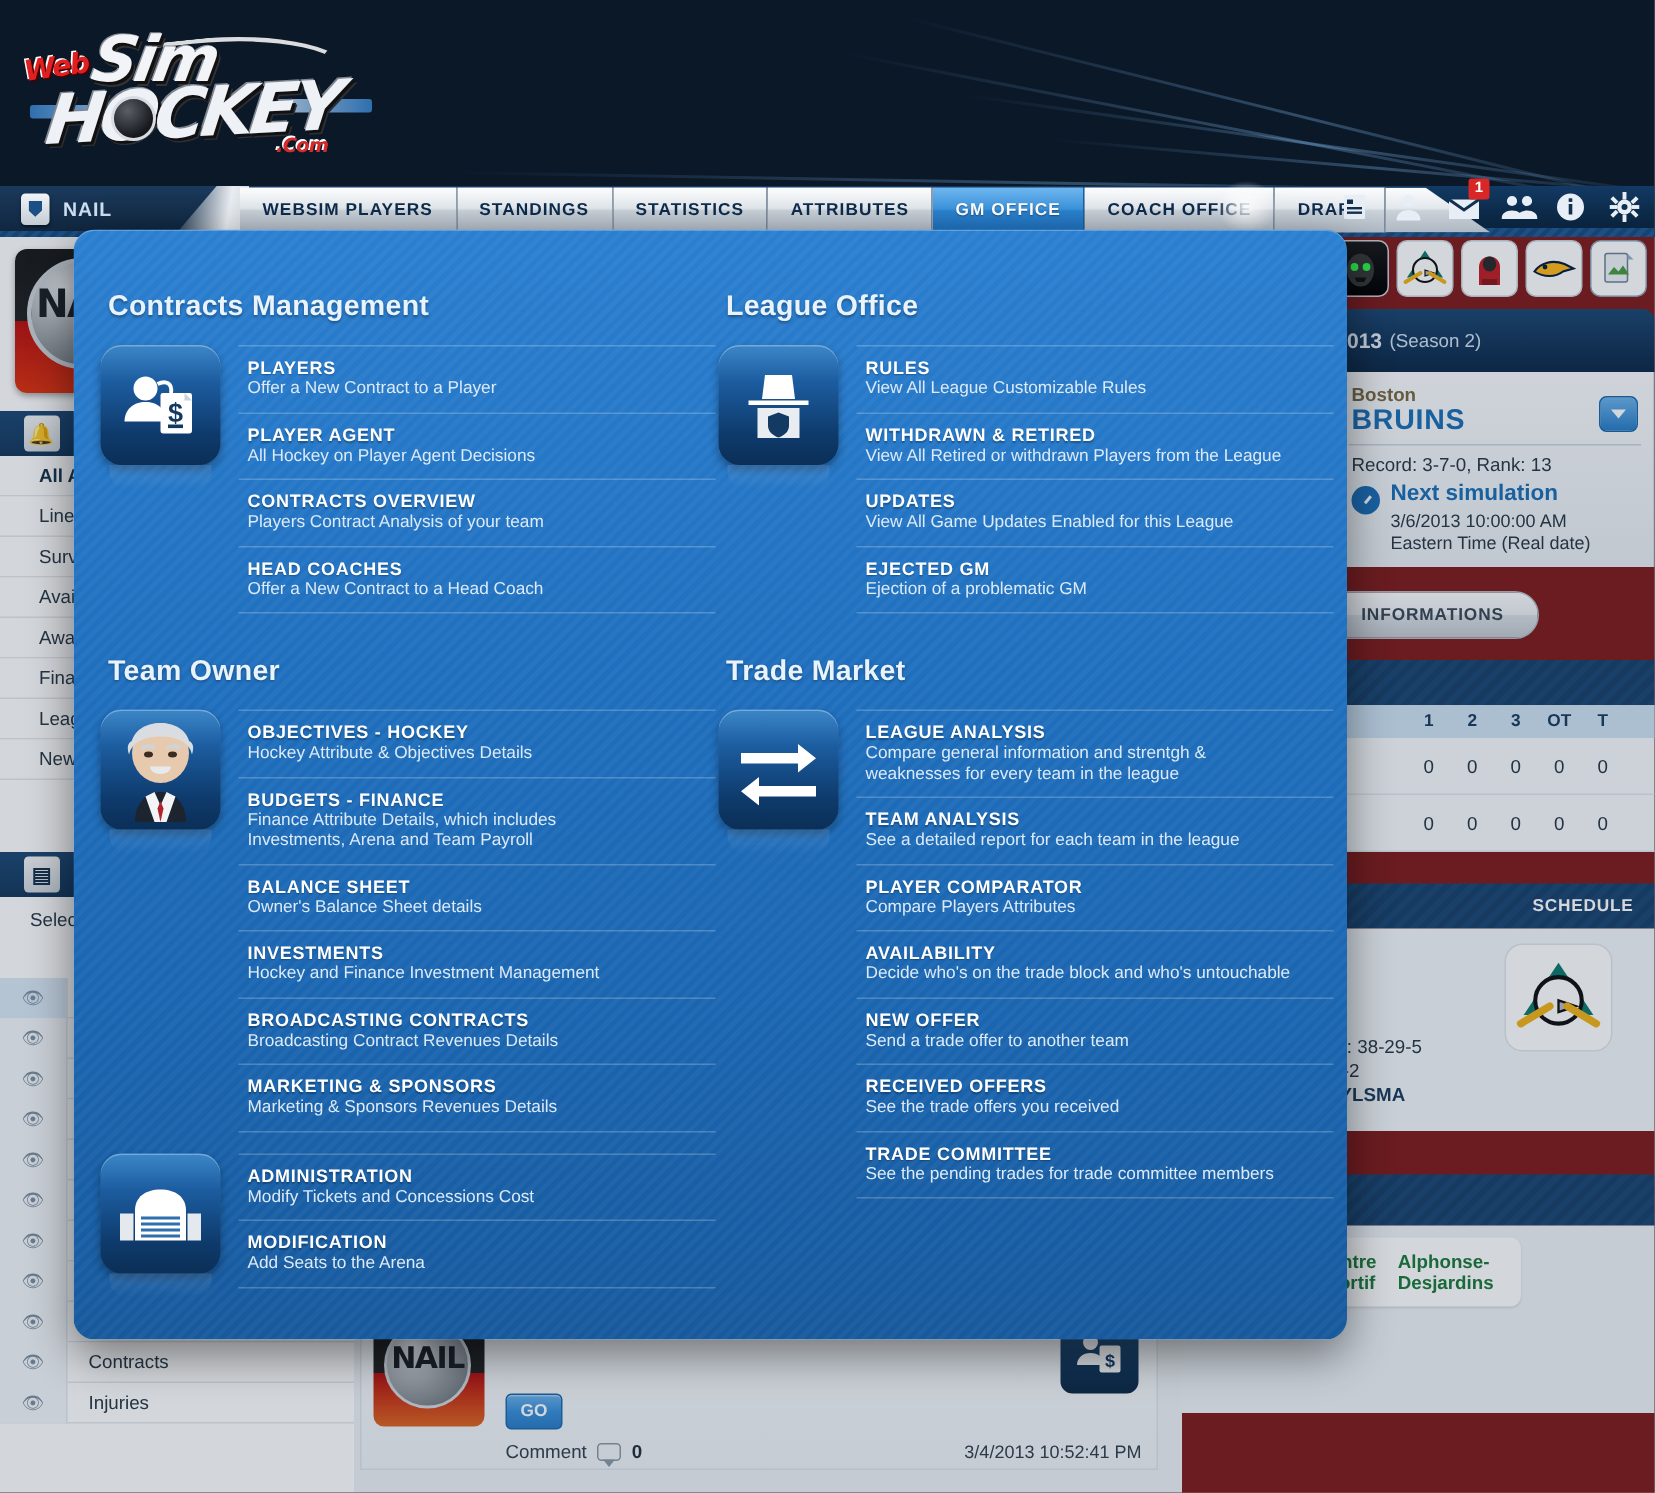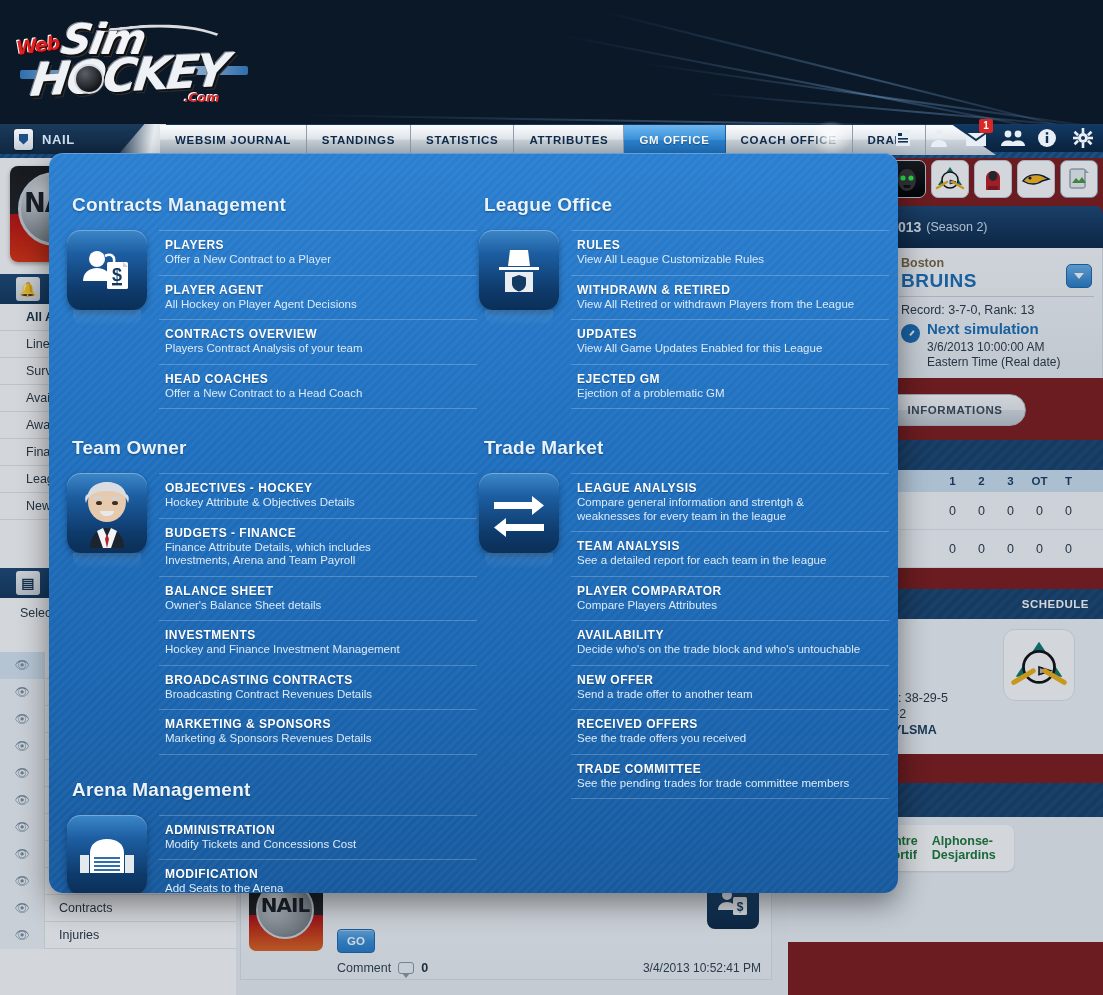--- a/index.html
+++ b/index.html
@@ -397,21 +397,21 @@
   <div class="navbar"></div>
   <div class="nav-underline"></div>
 
   <div class="nail-tab">
     <span class="shield"></span>
     <span class="label">NAIL</span>
   </div>
   <div class="nail-fade"></div>
 
   <div class="tabs">
-    <div class="tab">WEBSIM JOURNAL</div>
+    <div class="tab">WEBSIM PLAYERS</div>
     <div class="tab">STANDINGS</div>
     <div class="tab">STATISTICS</div>
     <div class="tab">ATTRIBUTES</div>
     <div class="tab active">GM OFFICE</div>
     <div class="tab">COACH OFFICE</div>
     <div class="tab">DRAFT</div>
     <div class="tab-tail"></div>
   </div>
   <div class="tab-glint"></div>
 
@@ -783,21 +783,20 @@
             </div>
             <div class="mg-item">
               <div class="t">MARKETING &amp; SPONSORS</div>
               <div class="d">Marketing &amp; Sponsors Revenues Details</div>
             </div>
           </div>
         </div>
       </div>
 
       <div class="mg-sec" style="margin-top:14px;">
-        <div class="mg-title">Arena Management</div>
         <div class="mg-body">
           <div class="mg-icon">
             <svg width="58" height="44" viewBox="0 0 58 44">
               <path d="M12 40V20c0-9 7-14 17-14s17 5 17 14v20z" fill="#fff"></path>
               <rect x="2" y="22" width="9" height="18" fill="#e4e9ee"></rect>
               <rect x="47" y="22" width="9" height="18" fill="#e4e9ee"></rect>
               <g fill="#2f6fae">
                 <rect x="16" y="24" width="26" height="2"></rect>
                 <rect x="16" y="28" width="26" height="2"></rect>
                 <rect x="16" y="32" width="26" height="2"></rect>

